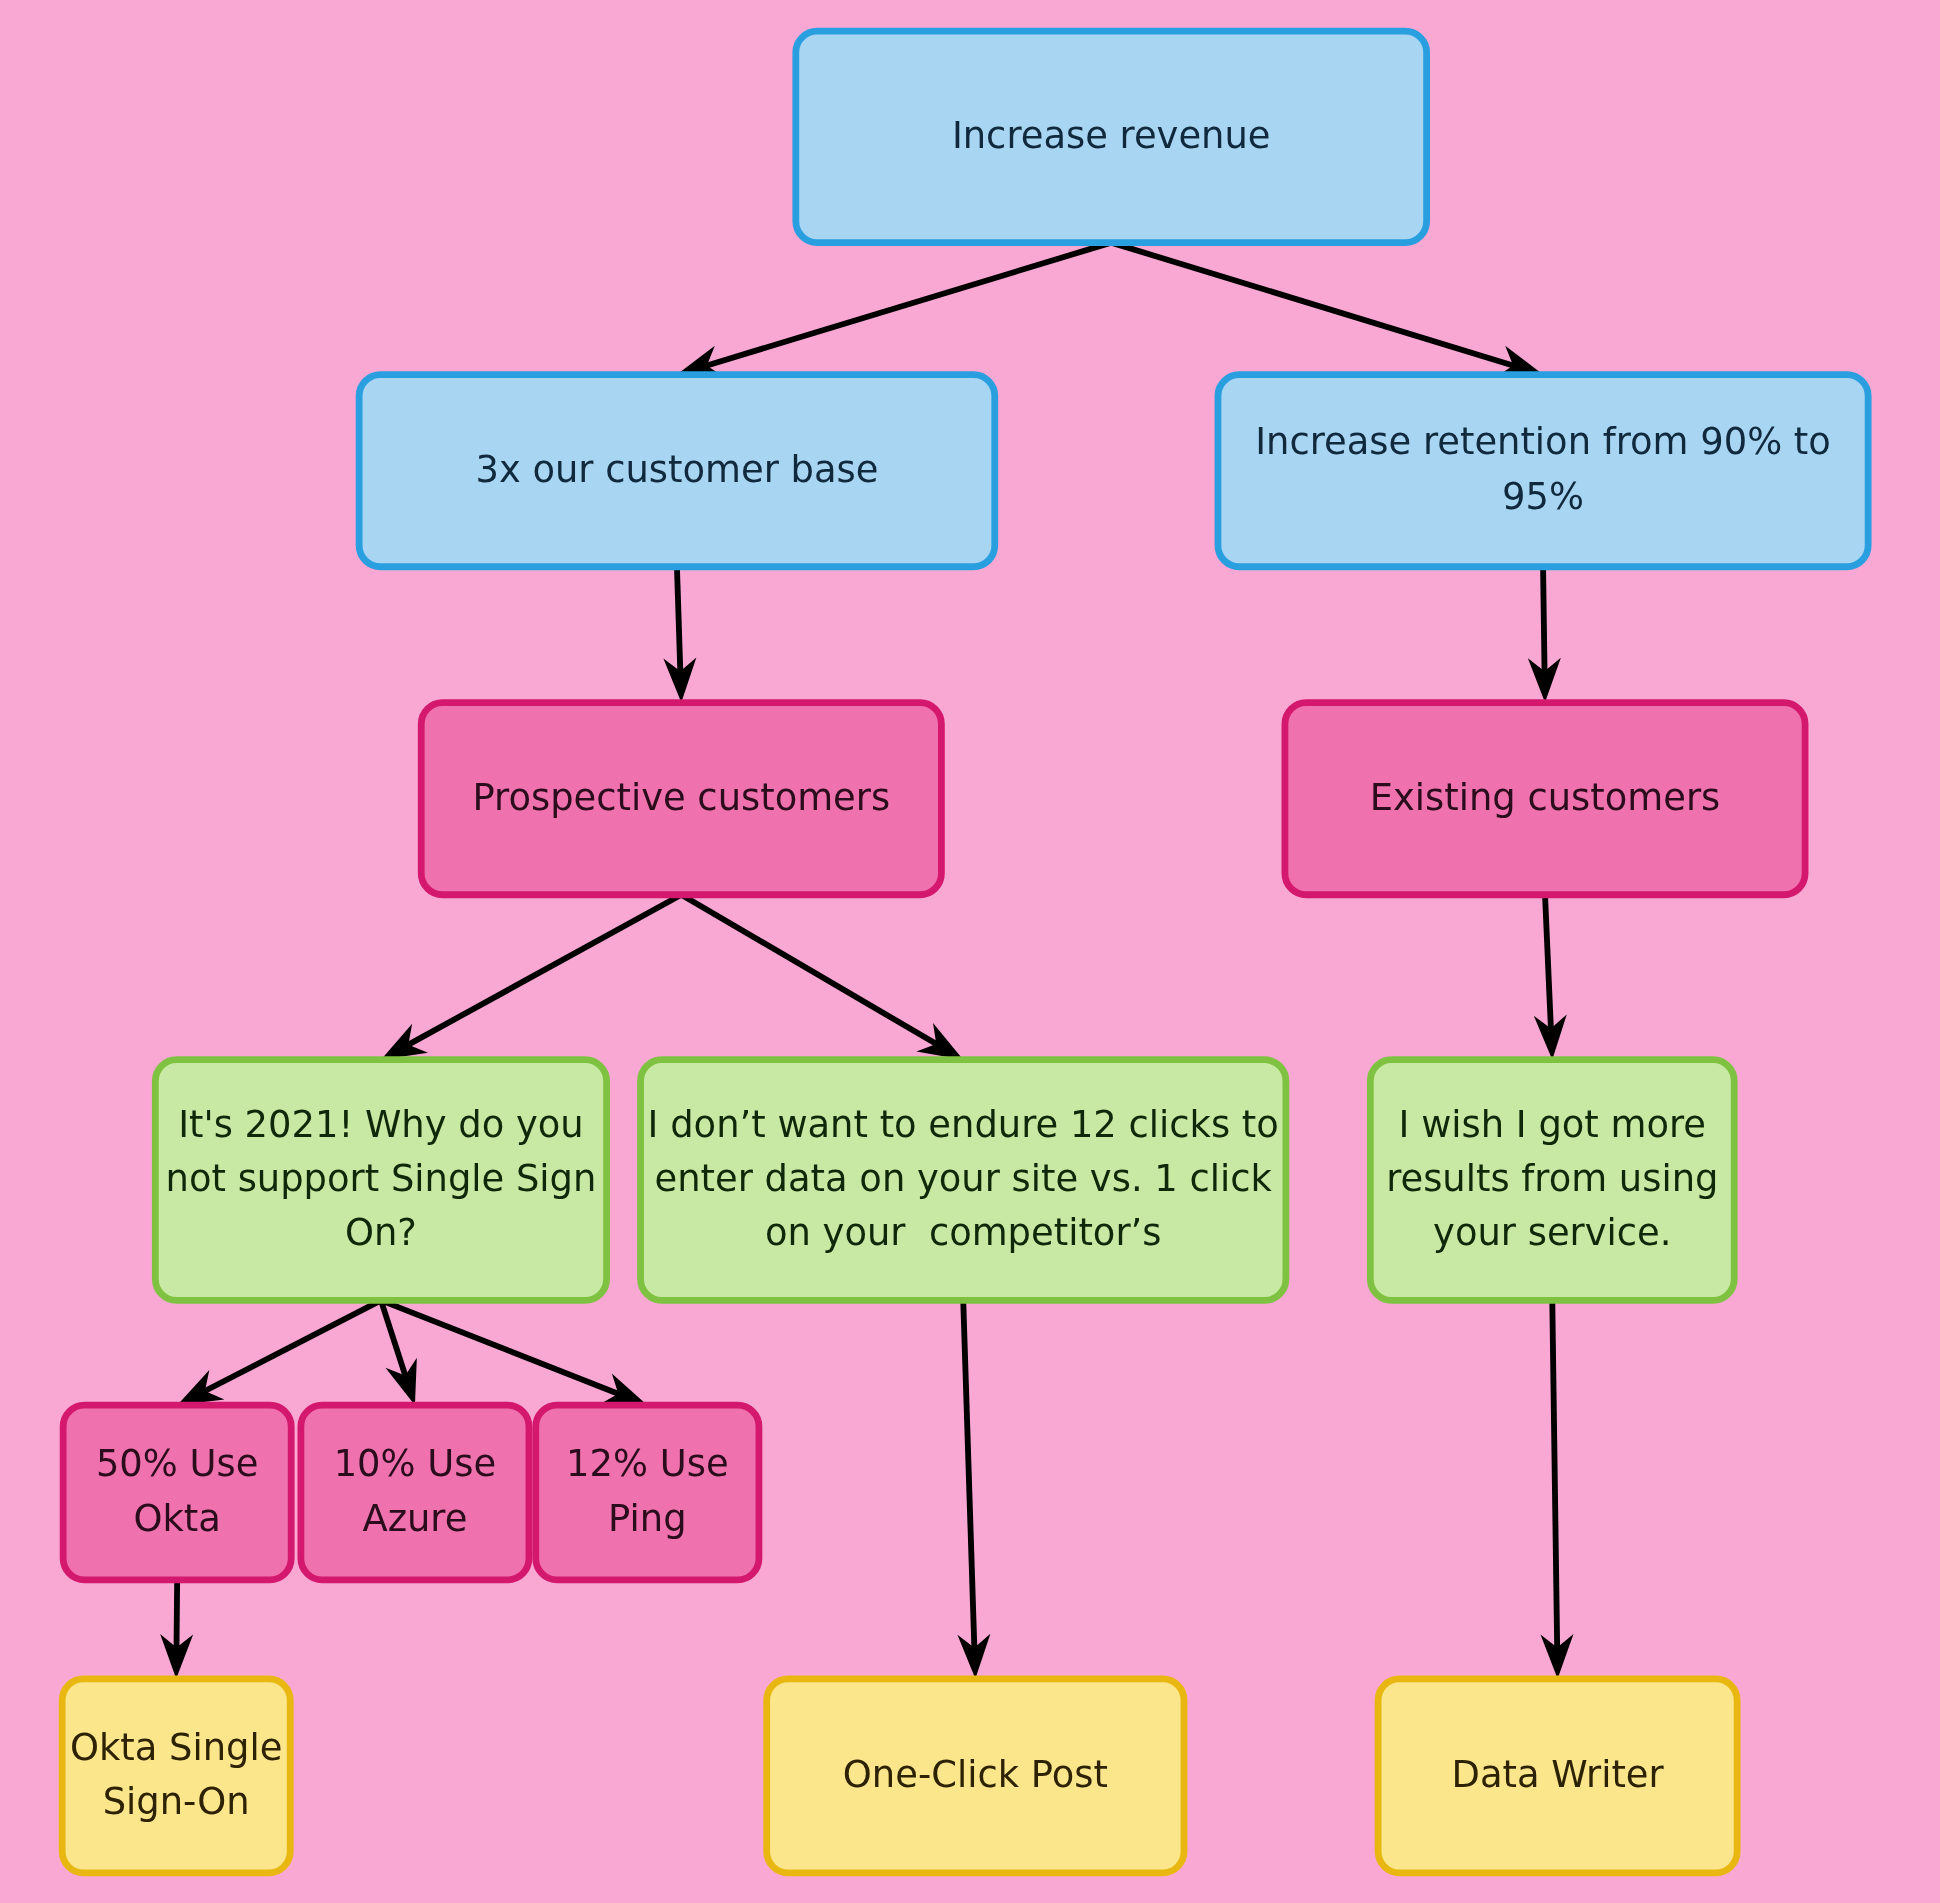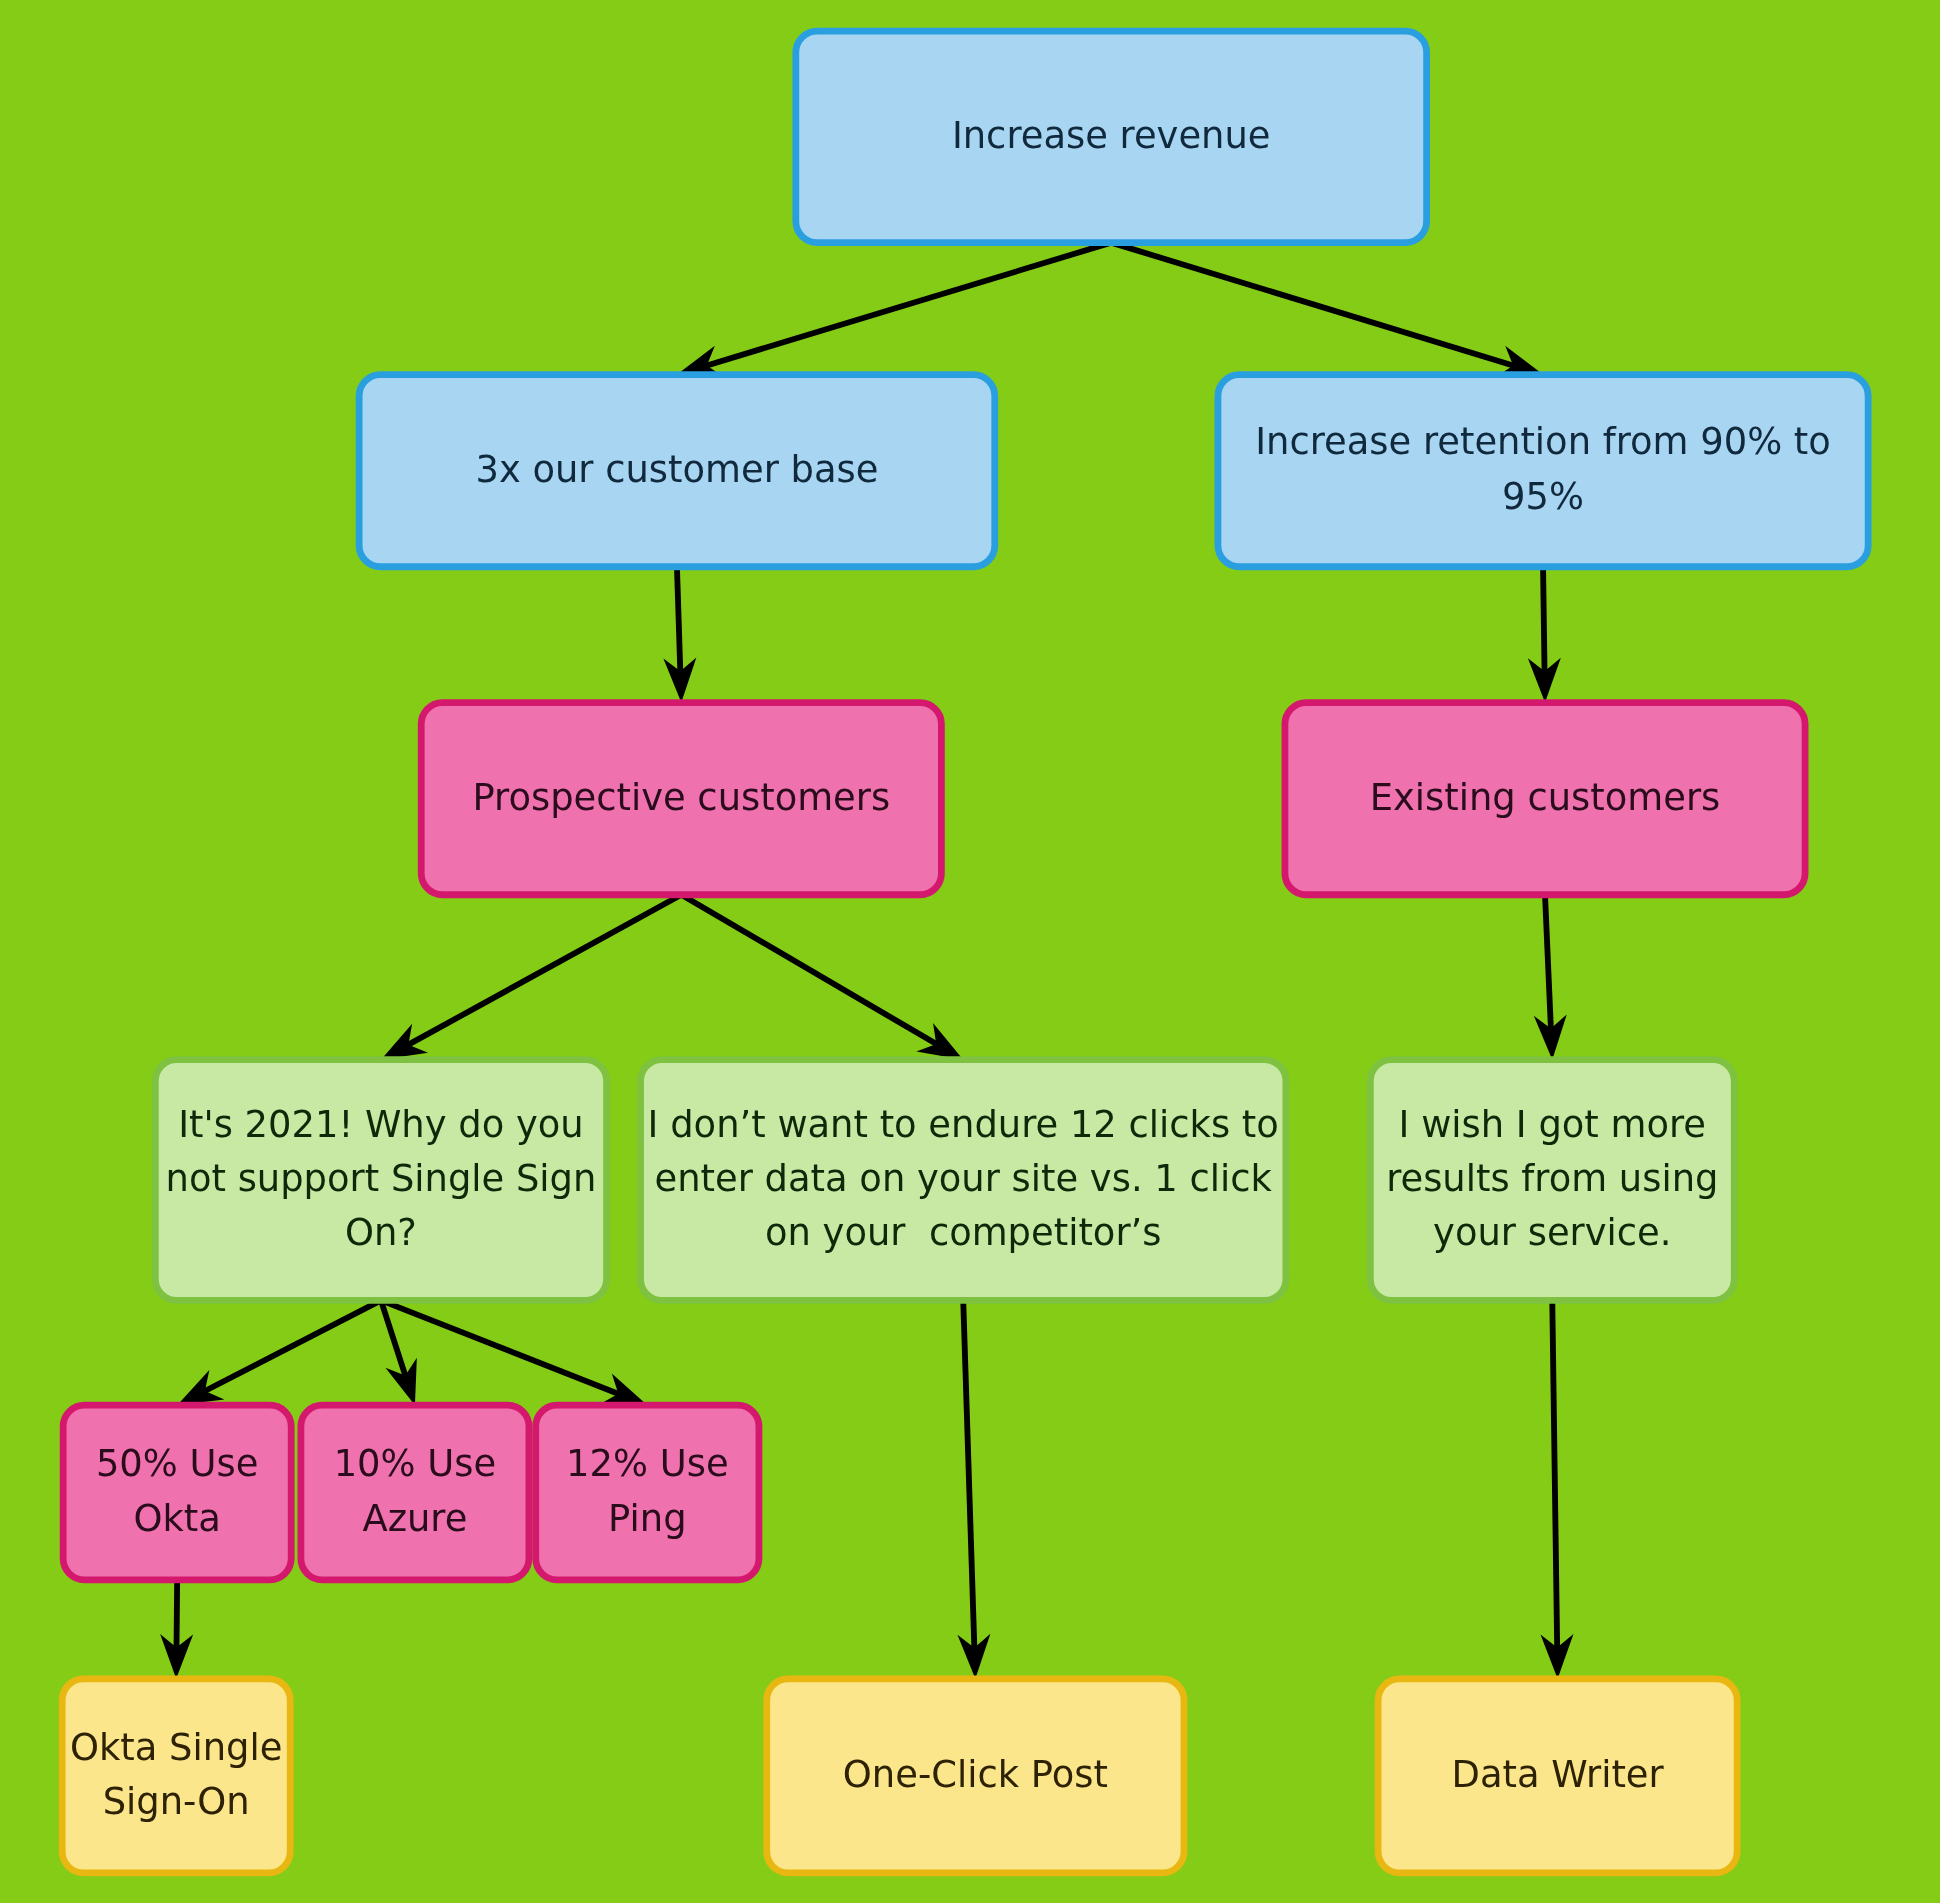--- a/index.html
+++ b/index.html
@@ -4,21 +4,21 @@
 <style>
   html, body {
     margin: 0;
     padding: 0;
     background: #ffffff;
   }
   #canvas {
     position: relative;
     width: 1941px;
     height: 1904px;
-    background: #84cc16;
+    background: #f9a8d4;
     overflow: hidden;
     font-family: "DejaVu Sans", sans-serif;
   }
   svg#flow {
     position: absolute;
     left: 0;
     top: 0;
     width: 1941px;
     height: 1904px;
     display: block;

